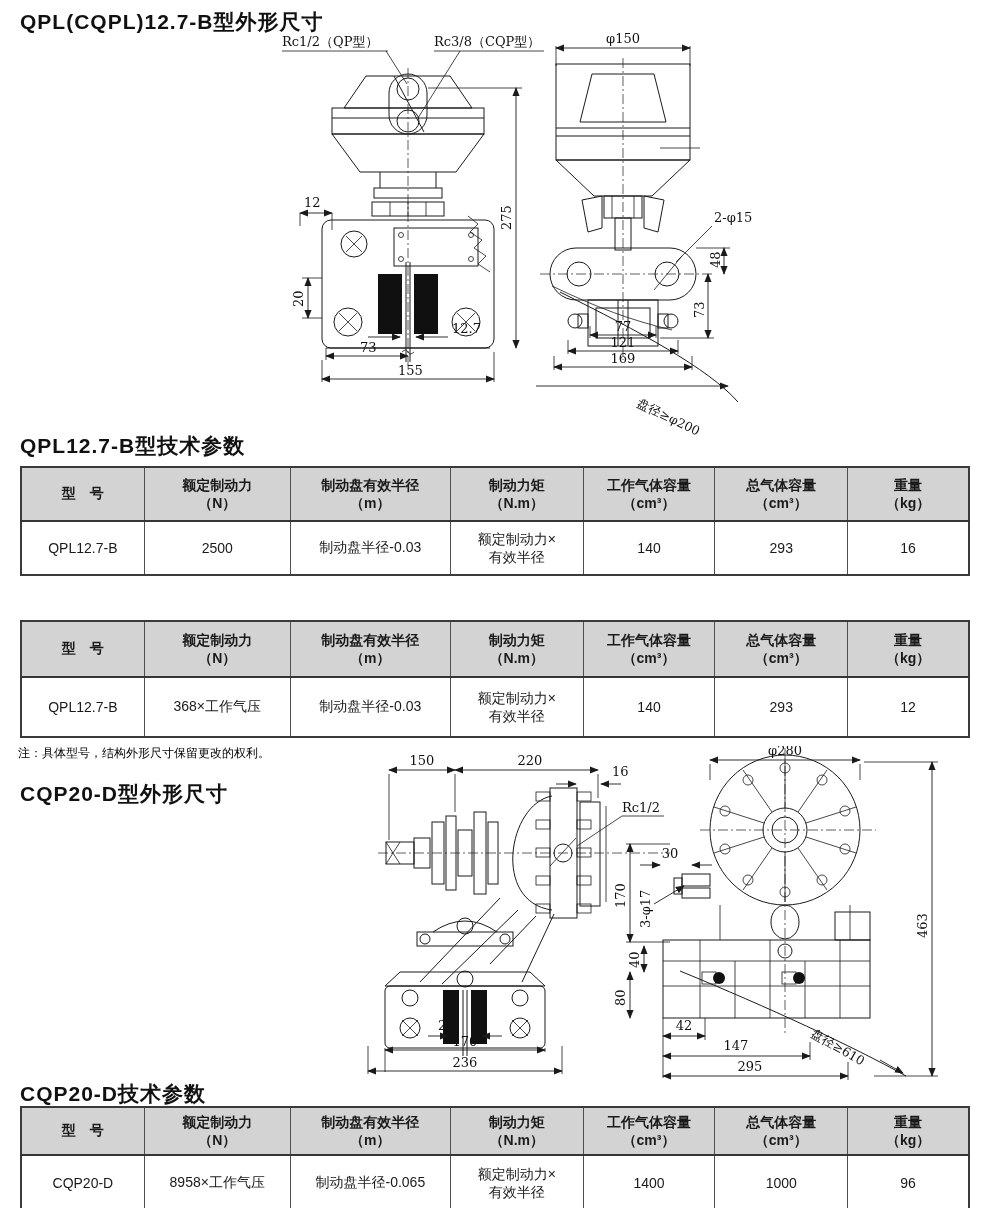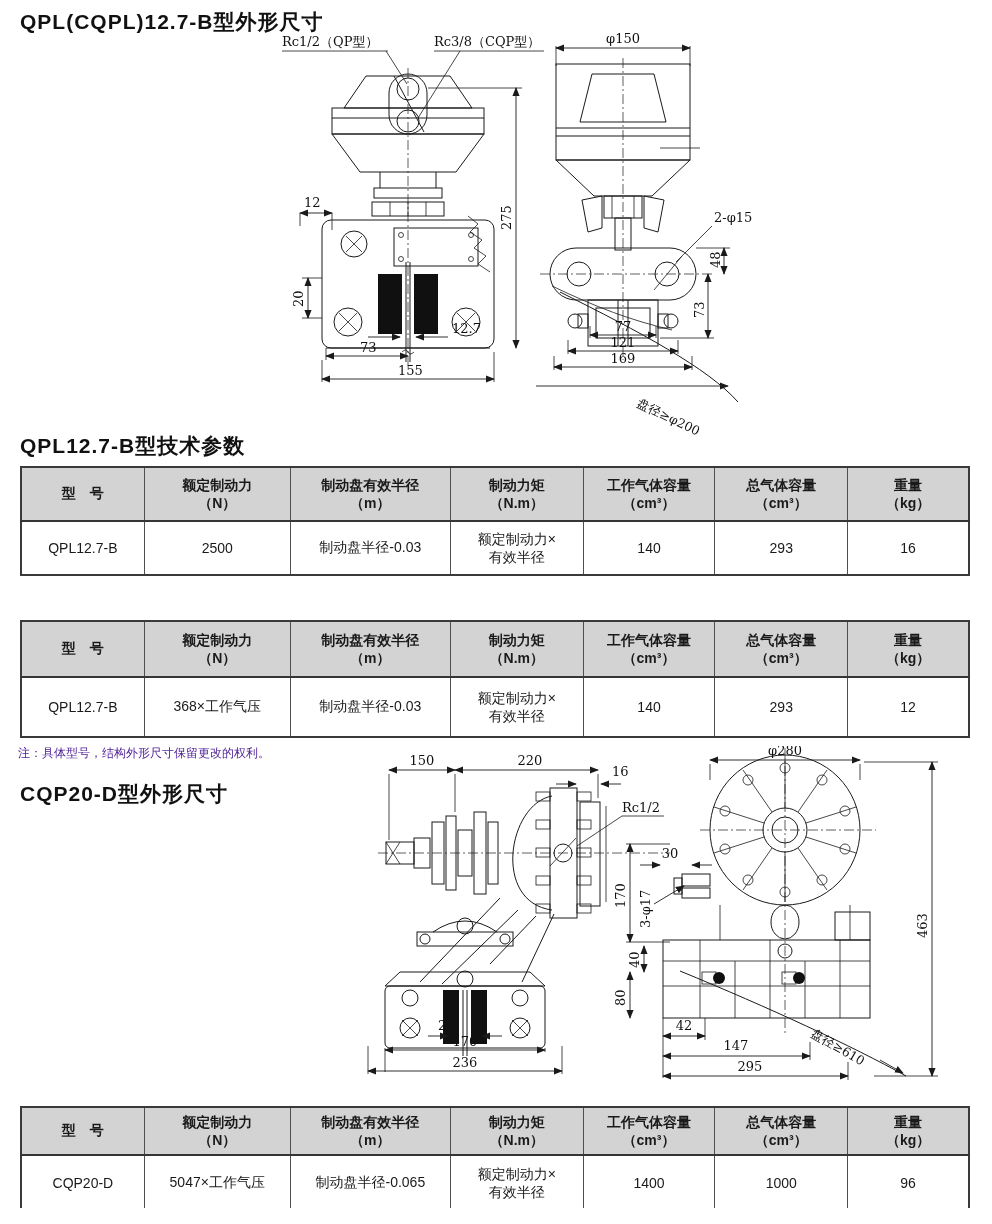--- a/index.html
+++ b/index.html
@@ -1,19 +1,19 @@
 <!DOCTYPE html>
 <html><head>
 <meta charset="utf-8">
 <style>
   html,body{margin:0;padding:0;background:#fff;}
   #page{position:relative;width:992px;height:1208px;background:#ffffff;overflow:hidden;
         font-family:"Liberation Sans",sans-serif;color:#1a1a1a;padding-left:12px;}
   .sec-title{position:absolute;left:20px;font-size:21px;font-weight:700;letter-spacing:1px;color:#111;}
-  .note{position:absolute;left:18px;font-size:12px;color:#4c1d95;}
+  .note{position:absolute;left:18px;font-size:12px;color:#000000;}
   .spec-table{position:absolute;left:20px;width:950px;border-collapse:collapse;table-layout:fixed;
               border:2px solid #3a3a3a;background:#fff;}
   .spec-table th,.spec-table td{border:1px solid #4f4f4f;text-align:center;vertical-align:middle;
               padding:0 2px;font-family:"Liberation Sans",sans-serif;}
   .spec-table thead th{background:#d3d3d3;font-size:14px;font-weight:700;border-bottom:2px solid #353535;}
   .spec-table td{font-size:14px;font-weight:400;}
   .t1 thead th{height:52px}.t1 td{height:52px}
   .t2 thead th{height:54px}.t2 td{height:58px}
   .t3 thead th{height:46px}.t3 td{height:54px}
   .model-cell{font-size:15px;margin-left:32px;}
@@ -470,20 +470,21 @@
       <text class="dt" x="344" y="284" text-anchor="middle">42</text>
       <line class="thin" x1="470" y1="296" x2="470" y2="314"></line>
       <line class="dim" x1="323" y1="310" x2="470" y2="310" marker-start="url(#ar)" marker-end="url(#ar)"></line>
       <text class="dt" x="396" y="304" text-anchor="middle">147</text>
       <line class="thin" x1="508" y1="316" x2="508" y2="334"></line>
       <line class="dim" x1="323" y1="330" x2="508" y2="330" marker-start="url(#ar)" marker-end="url(#ar)"></line>
       <text class="dt" x="410" y="325" text-anchor="middle">295</text>
     </g>
   </svg>
 
+  <div class="sec-title" style="top:1080px;">CQP20-D技术参数</div>
 
   <table class="spec-table t3" style="top:1106px;">
     <colgroup>
         <col style="width:13%">
         <col style="width:15.4%">
         <col style="width:16.9%">
         <col style="width:14%">
         <col style="width:13.9%">
         <col style="width:14%">
         <col style="width:12.8%">
@@ -513,21 +514,21 @@
           </th>
         <th>
             <span class="hl">重量</span>
             <span class="hl">（kg）</span>
           </th>
       </tr>
     </thead>
     <tbody>
       <tr>
         <td class="model-cell">CQP20-D</td>
-        <td>5047×工作气压</td>
+        <td>8958×工作气压</td>
         <td>制动盘半径-0.065</td>
         <td>
             <span class="hl">额定制动力×</span>
             <span class="hl">有效半径</span>
           </td>
         <td>1400</td>
         <td>1000</td>
         <td>96</td>
       </tr>
     </tbody>

